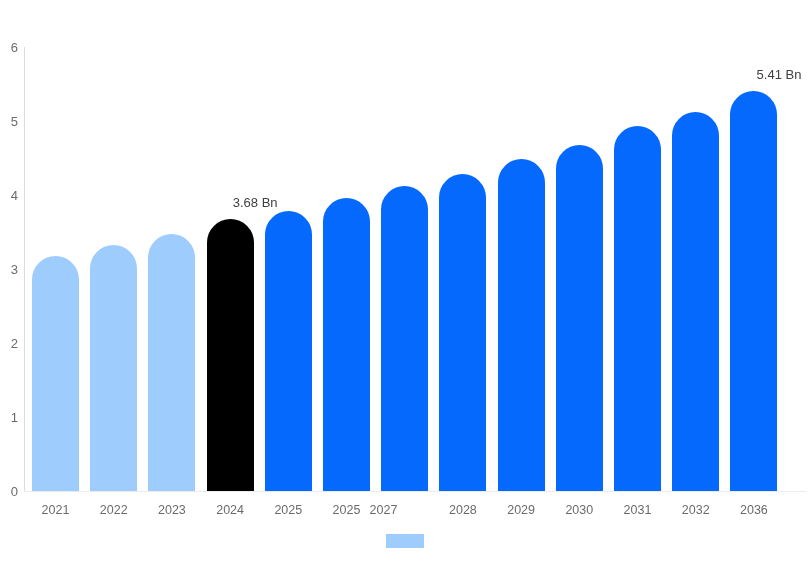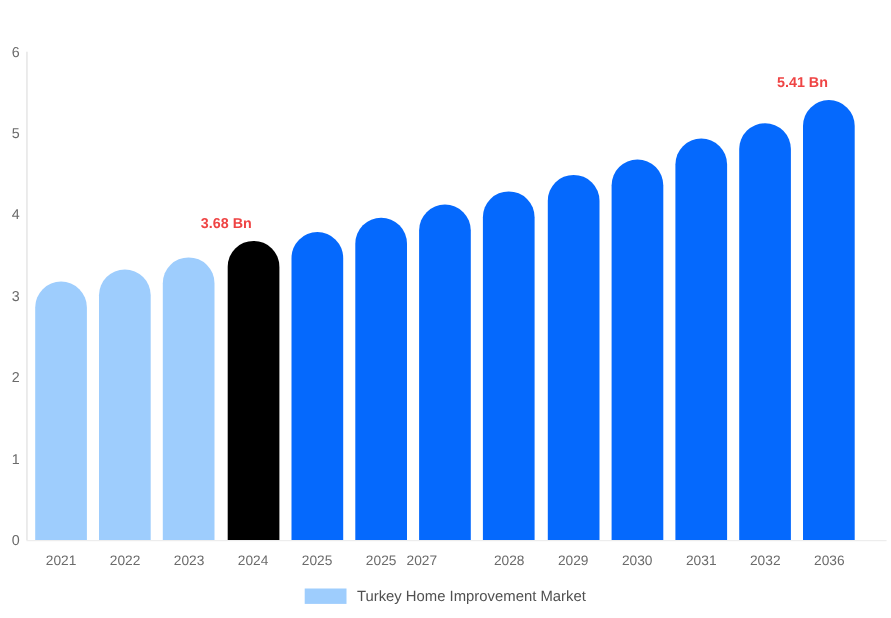--- a/index.html
+++ b/index.html
@@ -72,24 +72,24 @@
     color: #6b6b6b;
   }
   .bar {
     position: absolute;
     bottom: 71px; 
     border-top-left-radius: 24px;
     border-top-right-radius: 24px;
   }
   .bar-label {
     position: absolute;
-    text-align: left;
+    text-align: right;
     font-size: 13px;
-    font-weight: bold;
-    color: #ef4444;
+    font-weight: normal;
+    color: #404040;
     white-space: nowrap;
   }
   .legend {
     position: absolute;
     left: 0;
     top: 534px;
     width: 810px;
     display: flex;
     align-items: center;
     justify-content: center;
@@ -145,16 +145,15 @@
       <div class="x-tick" style="left: 614px; width: 47px;">2031</div>
       <div class="bar" style="left: 672.2px; width: 47px; height: 378.88px; background: rgb(5, 105, 253);"></div>
       <div class="x-tick" style="left: 672.2px; width: 47px;">2032</div>
       <div class="bar" style="left: 730.4px; width: 47px; height: 400.34px; background: rgb(5, 105, 253);"></div>
       <div class="x-tick" style="left: 730.4px; width: 47px;">2036</div>
       <div class="bar-label" style="left: 706.4px; width: 95px; top: 66.66px;">5.41 Bn</div>
     </div>
 
   <div class="legend">
     <div class="legend-swatch" style="background: rgb(158, 205, 253);"></div>
-    <div class="legend-label">Turkey Home Improvement Market</div>
   </div>
 
 </div>
 
 </body></html>

